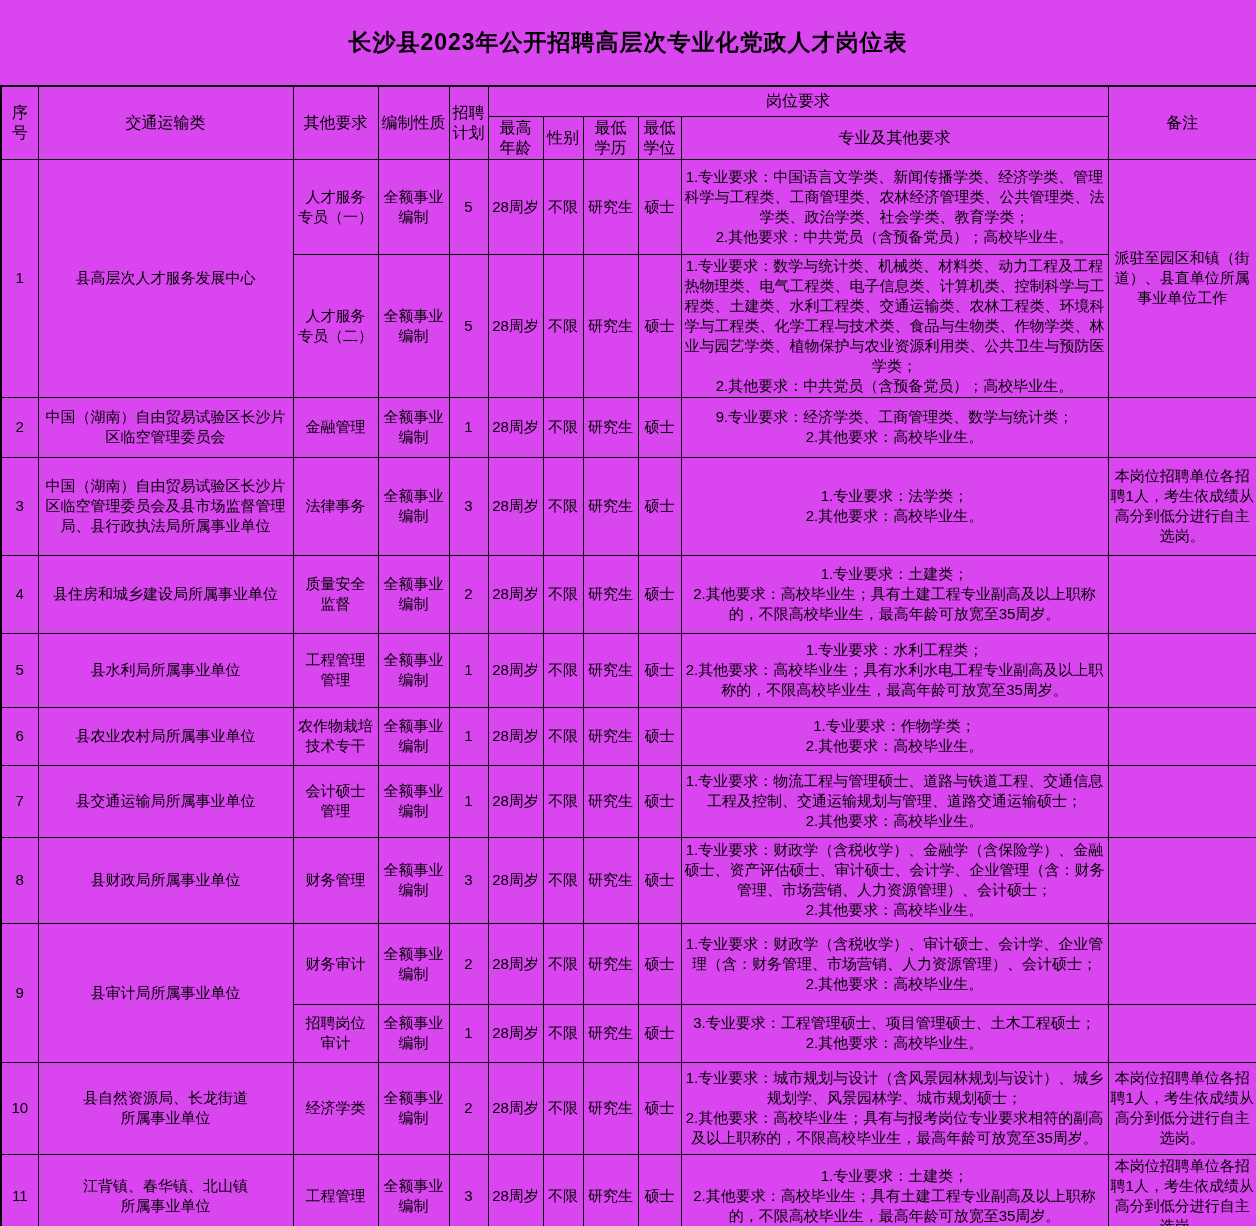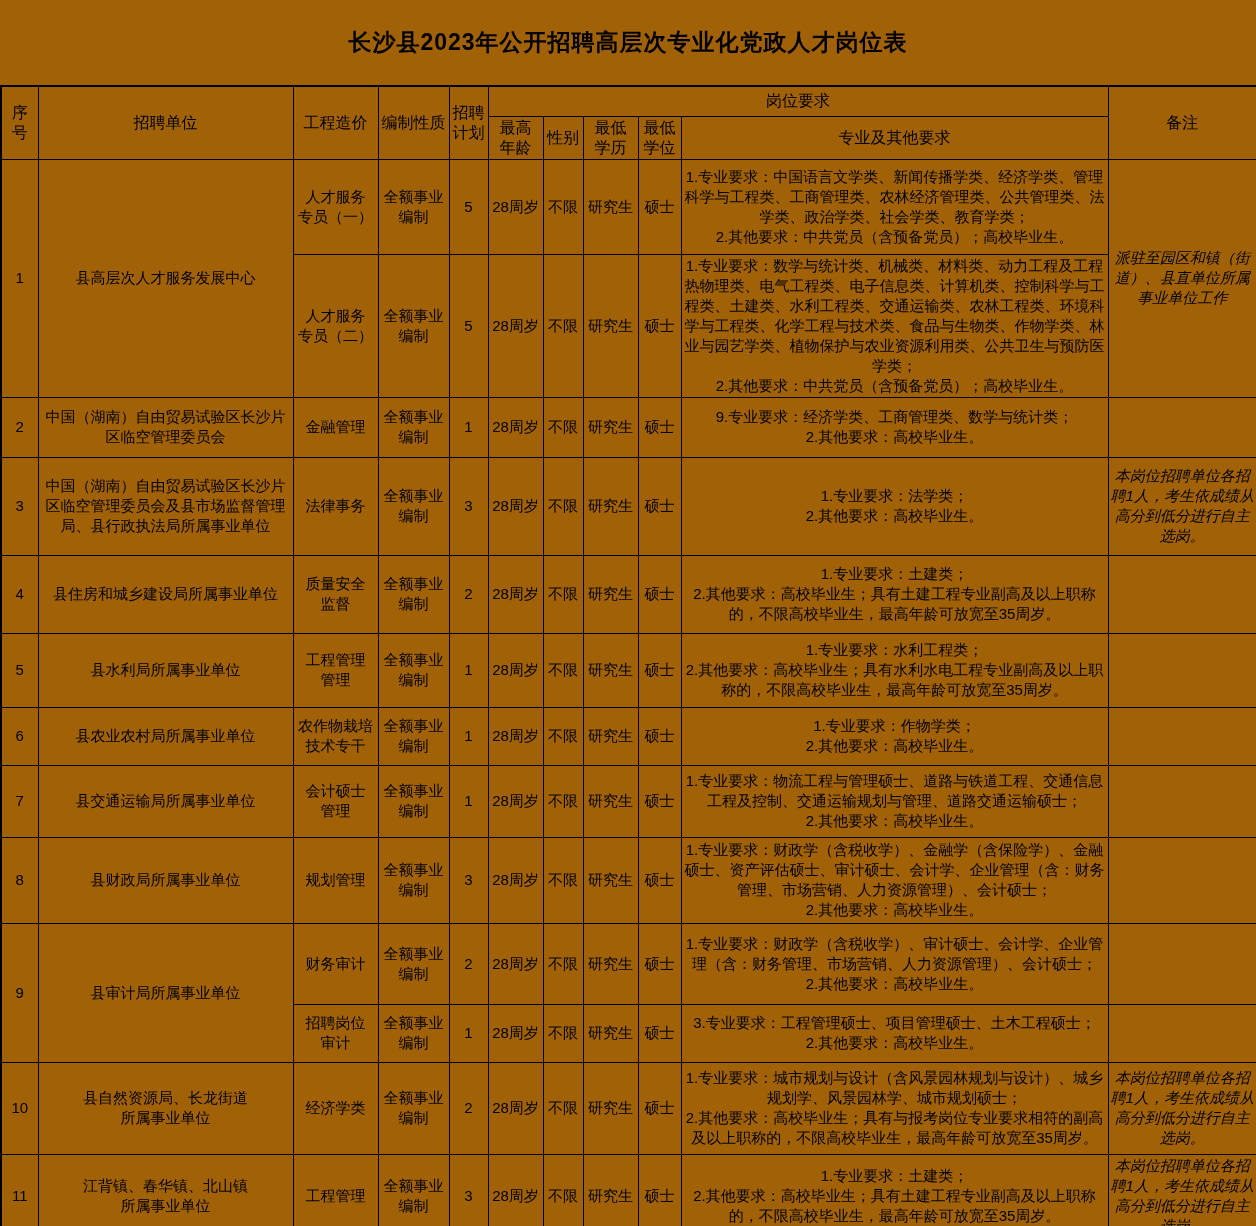--- a/index.html
+++ b/index.html
@@ -5,21 +5,21 @@
   html, body {
     margin: 0;
     padding: 0;
     background: #ffffff;
     color: #000000;
     font-family: "Liberation Sans", "DejaVu Sans", sans-serif;
   }
   .page {
     width: 1256px;
     height: 1226px;
-    background: #a16207;
+    background: #d946ef;
     overflow: hidden;
   }
   .title {
     height: 85px;
     display: flex;
     align-items: center;
     justify-content: center;
     font-size: 23px;
     font-weight: bold;
     letter-spacing: 1px;
@@ -44,21 +44,20 @@
   table.jobs th {
     font-size: 16px;
   }
   .pre { white-space: pre-line; }
   td.req {
     text-align: left;
     padding: 2px 4px;
   }
   td.remark {
     padding: 2px 4px;
-    font-style: italic;
   }
 </style>
 </head>
 <body>
 
 <div class="page">
   <div class="title">长沙县2023年公开招聘高层次专业化党政人才岗位表</div>
 
   <table class="jobs">
     <colgroup>
@@ -70,22 +69,22 @@
         <col style="width:55px">
         <col style="width:40px">
         <col style="width:55px">
       <col style="width:43px">
         <col style="width:427px">
         <col style="width:149px">
     </colgroup>
     <thead>
       <tr style="height:30px">
         <th rowspan="2">序号</th>
-        <th rowspan="2">招聘单位</th>
-        <th rowspan="2">工程造价</th>
+        <th rowspan="2">交通运输类</th>
+        <th rowspan="2">其他要求</th>
         <th rowspan="2">编制性质</th>
         <th rowspan="2" class="pre">招聘
 计划</th>
         <th colspan="5">岗位要求</th>
         <th rowspan="2">备注</th>
       </tr>
       <tr style="height:37px">
         <th class="pre">最高
 年龄</th>
         <th>性别</th>
@@ -232,21 +231,21 @@
         <td>硕士</td>
         <td class="req">
           <div>1.专业要求：物流工程与管理硕士、道路与铁道工程、交通信息工程及控制、交通运输规划与管理、道路交通运输硕士；</div>
           <div>2.其他要求：高校毕业生。</div>
         </td>
         <td class="remark"></td>
       </tr>
       <tr style="height:86px">
         <td>8</td>
         <td class="pre">县财政局所属事业单位</td>
-        <td class="pre">规划管理</td>
+        <td class="pre">财务管理</td>
         <td class="pre">全额事业
 编制</td>
         <td>3</td>
         <td>28周岁</td>
         <td>不限</td>
         <td>研究生</td>
         <td>硕士</td>
         <td class="req">
           <div>1.专业要求：财政学（含税收学）、金融学（含保险学）、金融硕士、资产评估硕士、审计硕士、会计学、企业管理（含：财务管理、市场营销、人力资源管理）、会计硕士；</div>
           <div>2.其他要求：高校毕业生。</div>

